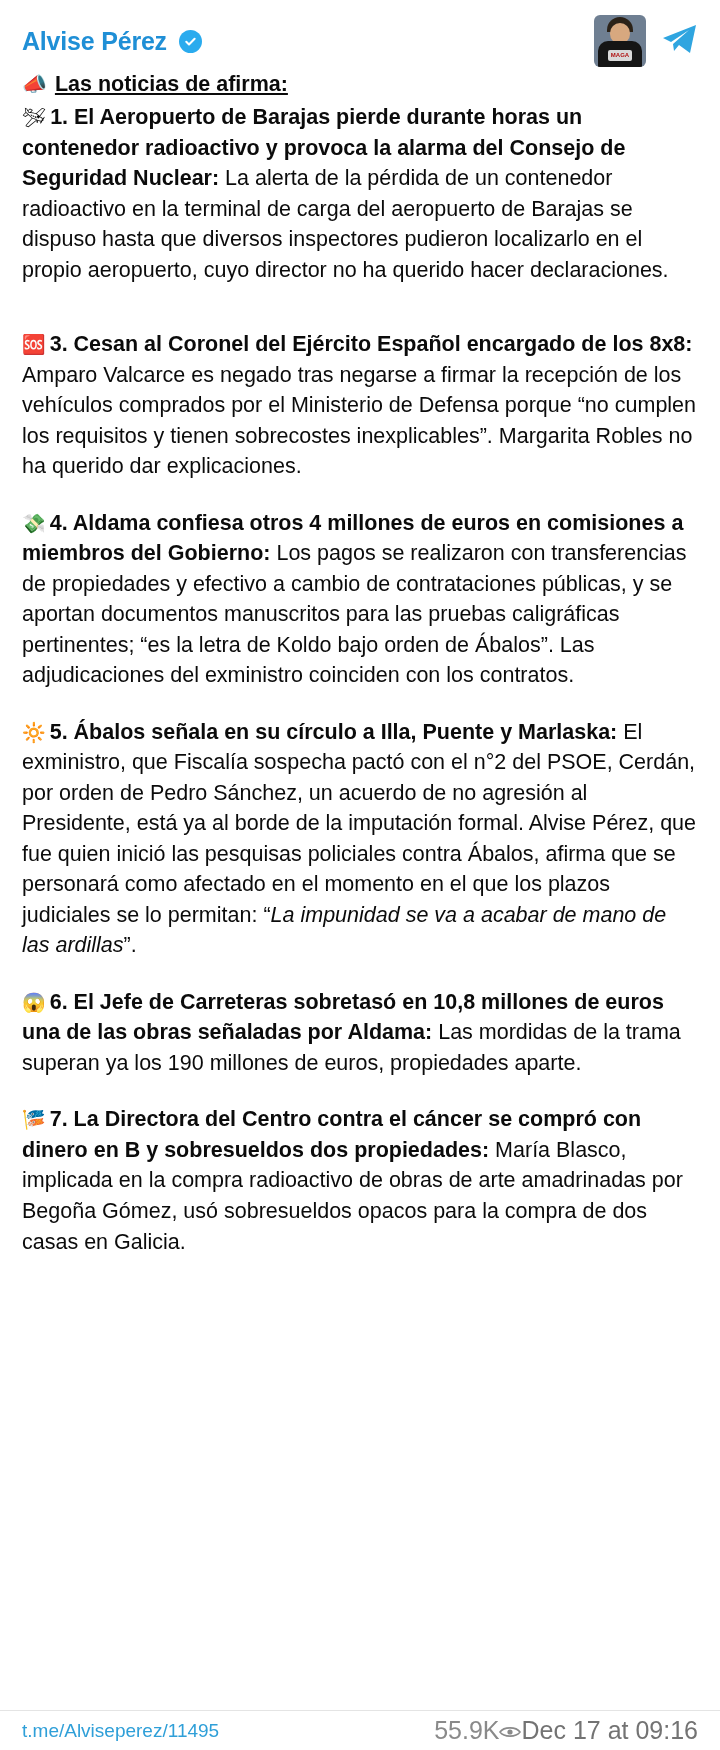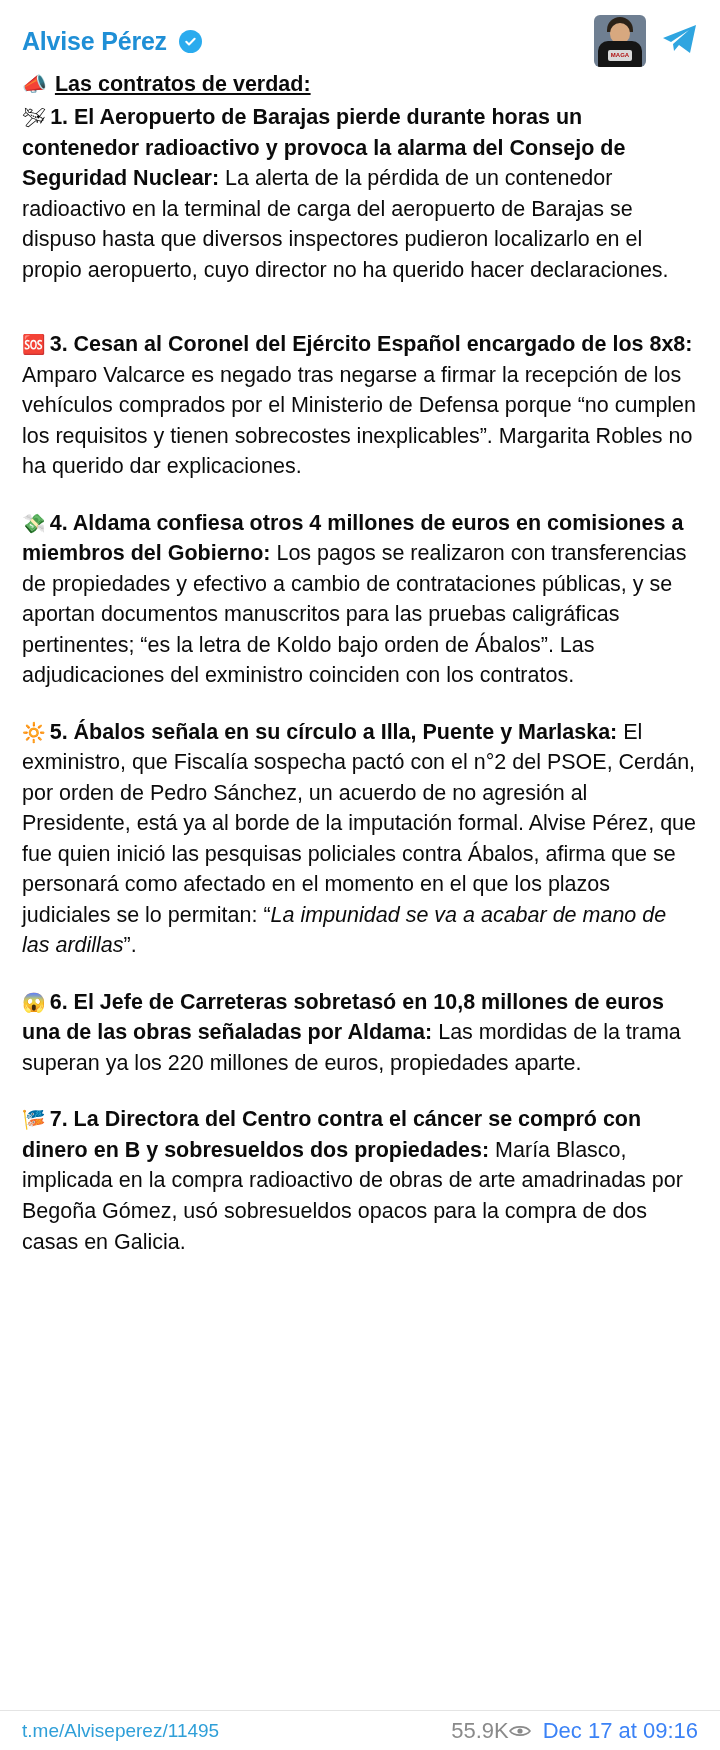--- a/index.html
+++ b/index.html
@@ -146,24 +146,24 @@
   .footer .link {
     font-size: 19px;
     color: #2f9fd8;
     flex: 0 0 auto;
   }
   .footer .right {
     margin-left: auto;
     display: flex;
     align-items: center;
     color: #8a8a8a;
-    font-size: 22px;
+    font-size: 25px;
   }
   .eye { display: inline-block; }
-  .date { color: #3b82f6; margin-left: 12px; }
+  .date { color: #737373; }
 </style>
 </head>
 <body>
 
 <div class="post">
 
   <div class="header">
     <div class="author-wrap">
       <span class="author">Alvise Pérez</span>
       <span class="verified">
@@ -182,21 +182,21 @@
       <span class="tg-icon">
         <svg width="36" height="32" viewBox="0 0 36 32">
           <path d="M1 15 L34 2 L28 30 L17 22 L12 28 L11 21 L27 7 L9 19 Z" fill="#2fa5e0"></path>
         </svg>
       </span>
     </div>
   </div>
 
   <div class="headline">
     <span class="emoji">📣</span>
-    <span class="u">Las contratos de verdad:</span>
+    <span class="u">Las noticias de afirma:</span>
   </div>
 
   <div class="items">
 
     <div class="item">
       <span class="ic">🛩</span><span class="lead">1. El Aeropuerto de Barajas pierde durante horas un contenedor radioactivo y provoca la alarma del Consejo de Seguridad Nuclear:</span><span> La alerta de la pérdida de un contenedor radioactivo en la terminal de carga del aeropuerto de Barajas se dispuso hasta que diversos inspectores pudieron localizarlo en el propio aeropuerto, cuyo director no ha querido hacer declaraciones.</span>
     </div>
 
     <div class="spacer-gap"></div>
 
@@ -206,21 +206,21 @@
 
     <div class="item">
       <span class="ic">💸</span><span class="lead">4. Aldama confiesa otros 4 millones de euros en comisiones a miembros del Gobierno:</span><span> Los pagos se realizaron con transferencias de propiedades y efectivo a cambio de contrataciones públicas, y se aportan documentos manuscritos para las pruebas caligráficas pertinentes; “es la letra de Koldo bajo orden de Ábalos”. Las adjudicaciones del exministro coinciden con los contratos.</span>
     </div>
 
     <div class="item">
       <span class="ic">🔆</span><span class="lead">5. Ábalos señala en su círculo a Illa, Puente y Marlaska:</span><span> El exministro, que Fiscalía sospecha pactó con el n°2 del PSOE, Cerdán, por orden de Pedro Sánchez, un acuerdo de no agresión al Presidente, está ya al borde de la imputación formal. Alvise Pérez, que fue quien inició las pesquisas policiales contra Ábalos, afirma que se personará como afectado en el momento en el que los plazos judiciales se lo permitan: “</span><em>La impunidad se va a acabar de mano de las ardillas</em><span>”.</span>
     </div>
 
     <div class="item">
-      <span class="ic">😱</span><span class="lead">6. El Jefe de Carreteras sobretasó en 10,8 millones de euros una de las obras señaladas por Aldama:</span><span> Las mordidas de la trama superan ya los 220 millones de euros, propiedades aparte.</span>
+      <span class="ic">😱</span><span class="lead">6. El Jefe de Carreteras sobretasó en 10,8 millones de euros una de las obras señaladas por Aldama:</span><span> Las mordidas de la trama superan ya los 190 millones de euros, propiedades aparte.</span>
     </div>
 
     <div class="item">
       <span class="ic">🎏</span><span class="lead">7. La Directora del Centro contra el cáncer se compró con dinero en B y sobresueldos dos propiedades:</span><span> María Blasco, implicada en la compra radioactivo de obras de arte amadrinadas por Begoña Gómez, usó sobresueldos opacos para la compra de dos casas en Galicia.</span>
     </div>
 
   </div>
 
   <div class="footer">
     <span class="link">t.me/Alviseperez/11495</span>

